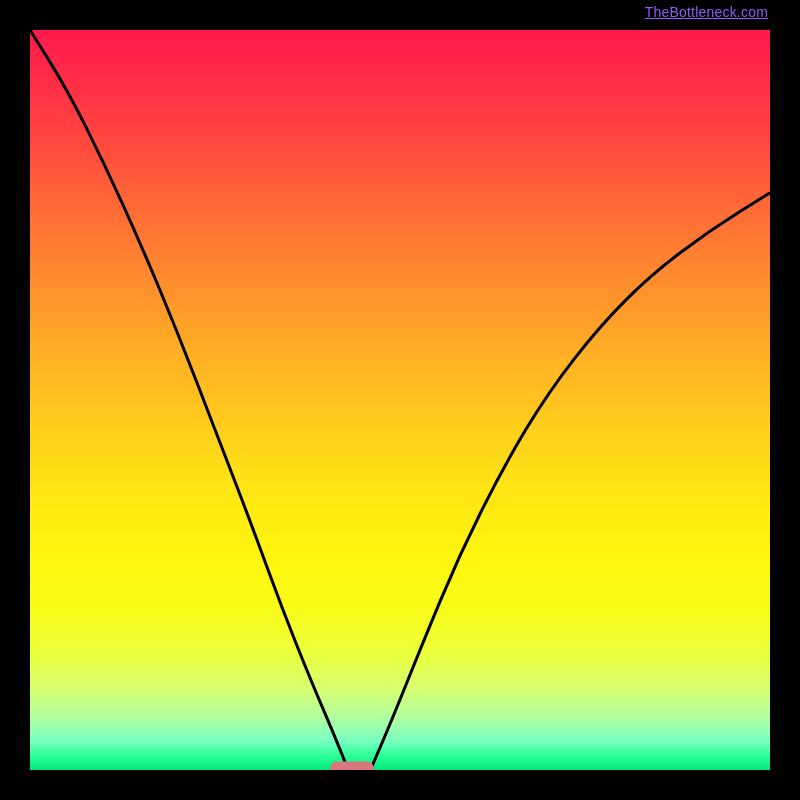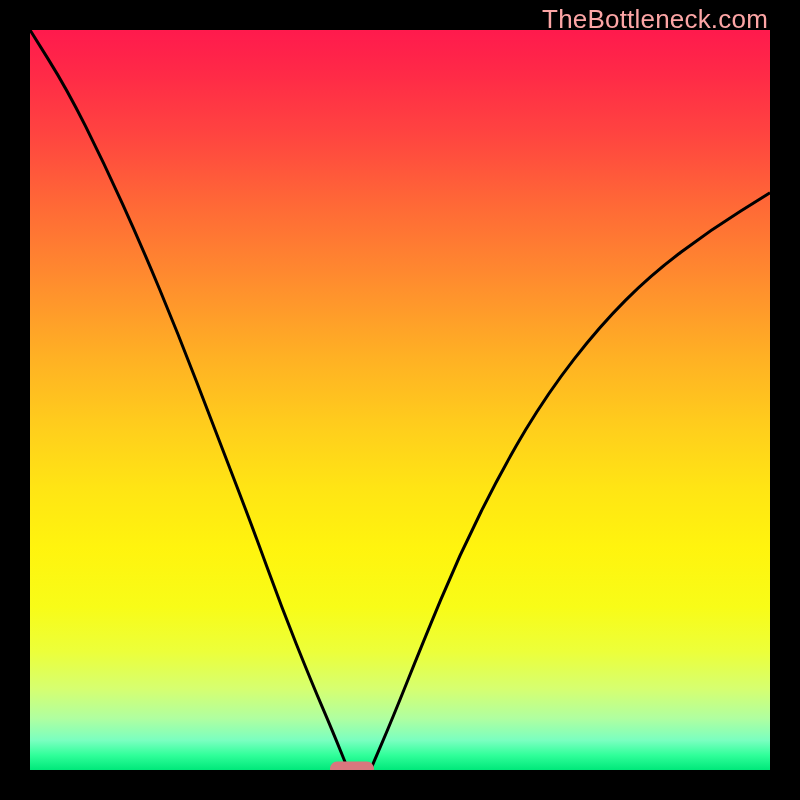--- a/index.html
+++ b/index.html
@@ -57,23 +57,24 @@
     height: 14px;
     background: #d9777e;
     border-radius: 7px;
     bottom: 0;
     transform: translate(-50%, 40%);
   }
   .watermark {
     position: absolute;
     top: 4px;
     right: 32px;
-    color: #fca5a5;
-    font-size: 26px;
+    color: #8b5cf6;
+    font-size: 14px;
     letter-spacing: 0.2px;
+    text-decoration: underline;
   }
 </style>
 </head>
 <body>
 
 <div class="frame">
 
   <div class="watermark">TheBottleneck.com</div>
 
   <div class="plot-area">

